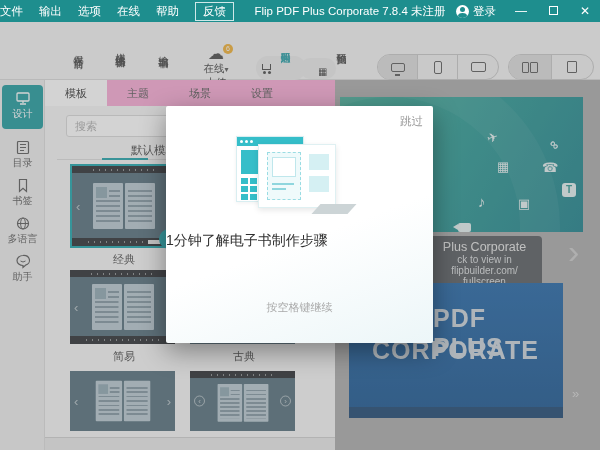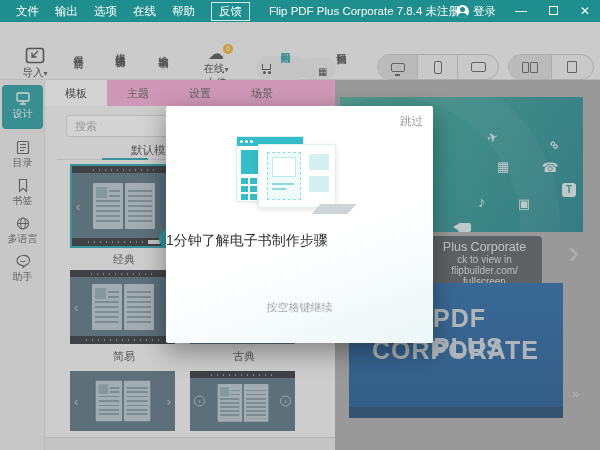--- a/index.html
+++ b/index.html
@@ -5,24 +5,24 @@
   * { margin:0; padding:0; box-sizing:border-box; }
   html,body { background:#888; }
   #app {
     position:relative; width:600px; height:450px; overflow:hidden;
     font-family:"Liberation Sans","DejaVu Sans",sans-serif;
     background:#f3f3f3; user-select:none;
   }
   
   .titlebar { position:absolute; left:0; top:0; width:600px; height:22px;
     background:#1e8e8e; display:flex; align-items:center; color:#fff; z-index:45; }
-  .menu { display:flex; align-items:center; gap:16px; padding-left:16px; font-size:11.5px; }
+  .menu { display:flex; align-items:center; gap:16px; font-size:11.5px; }
   .menu-item { cursor:default; }
   .menu-item.boxed { border:1px solid #cfe8e8; padding:1px 7px; }
-  .win-title { position:absolute; left:240px; width:220px; text-align:right; font-size:11.5px; }
+  .win-title { position:absolute; left:240px; width:220px; text-align:center; font-size:11.5px; }
   .tb-right { position:absolute; right:8px; top:0; height:22px; display:flex; align-items:center; gap:18px; }
   .login { display:flex; align-items:center; gap:4px; font-size:11.5px; }
   .avatar { width:13px; height:13px; border-radius:50%; background:#fff; position:relative; overflow:hidden; }
   .avatar::before { content:""; position:absolute; left:4px; top:2.5px; width:5px; height:5px; border-radius:50%; background:#1e8e8e; }
   .avatar::after { content:""; position:absolute; left:2px; top:8.5px; width:9px; height:6px; border-radius:50% 50% 0 0; background:#1e8e8e; }
   .winbtn { font-size:12px; width:14px; text-align:center; }
   .maxbox { width:9px; height:9px; border:1.5px solid #fff; }
   
   .toolbar { position:absolute; left:0; top:22px; width:600px; height:58px; background:#f3f3f3; border-bottom:1px solid #d9d9d9; color:#3c3c3c; }
   .tool-v { position:absolute; top:25px; height:54px; writing-mode:vertical-rl; text-orientation:upright; font-size:10.5px; letter-spacing:1px; color:#3c3c3c; }
@@ -165,28 +165,20 @@
         <span class="avatar"></span>
         <span>登录</span>
       </span>
       <span class="winbtn">—</span>
       <span class="winbtn"><span class="maxbox" style="display:inline-block"></span></span>
       <span class="winbtn">✕</span>
     </div>
   </div>
 
   <div class="toolbar">
-    <div class="import">
-      <svg width="20" height="17" viewBox="0 0 20 17">
-        <rect x="1.5" y="1.5" width="17" height="14" rx="2.5" fill="none" stroke="#444" stroke-width="1.6"></rect>
-        <path d="M13 4 L7 10 M7 5.5 L7 10 L11.5 10" fill="none" stroke="#444" stroke-width="1.4"></path>
-      </svg>
-      <div><span>导入</span><span class="caret">▾</span></div>
-      <div>PDF</div>
-    </div>
     <div class="tool-v" style="left:72px">保存当前</div>
     <div class="tool-v" style="left:114px;top:23px">媒体编辑器</div>
     <div class="tool-v" style="left:157px">输出书籍</div>
     <div class="cloudwrap">
       <span class="cloud">☁</span>
       <span class="badge">6</span>
       <div><span>在线</span><span class="caret" style="font-size:8px;color:#555">▾</span></div>
       <div>上传</div>
     </div>
     <div class="pill" style="left:256px;top:34px;width:50px;height:24px"></div>
@@ -254,22 +246,22 @@
         <path d="M5.5 7 q2.5 2 5 0" fill="none" stroke="#555" stroke-width="1"></path>
       </svg>
       <div>助手</div>
     </div>
   </div>
 
   <div class="panel">
     <div class="tabstrip">
       <div class="tab active">模板</div>
       <div class="tab">主题</div>
+      <div class="tab">场景</div>
       <div class="tab">设置</div>
-      <div class="tab">场景</div>
     </div>
     <input class="search" placeholder="搜索" style="">
     <div class="sec-title">默认模板</div>
     <div class="sec-line"></div>
     <div class="sec-underline"></div>
 
     <div class="thumb selected" style="left:25px;top:84px;width:108px;height:84px">
       <div class="strip-top"></div>
       <div class="book">
         <div class="pageL">

